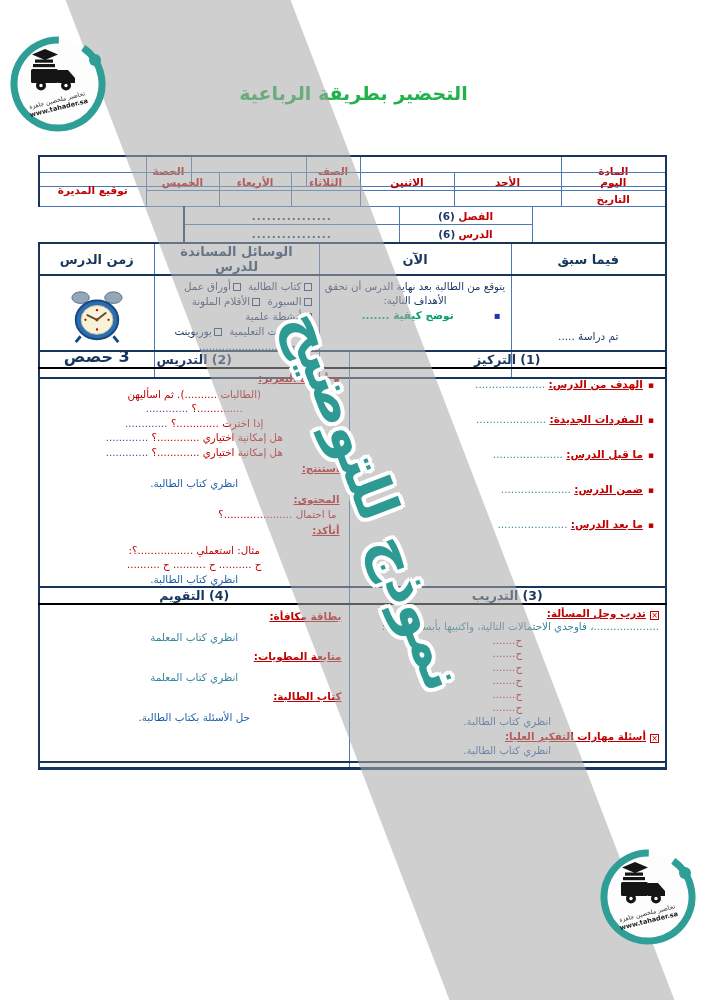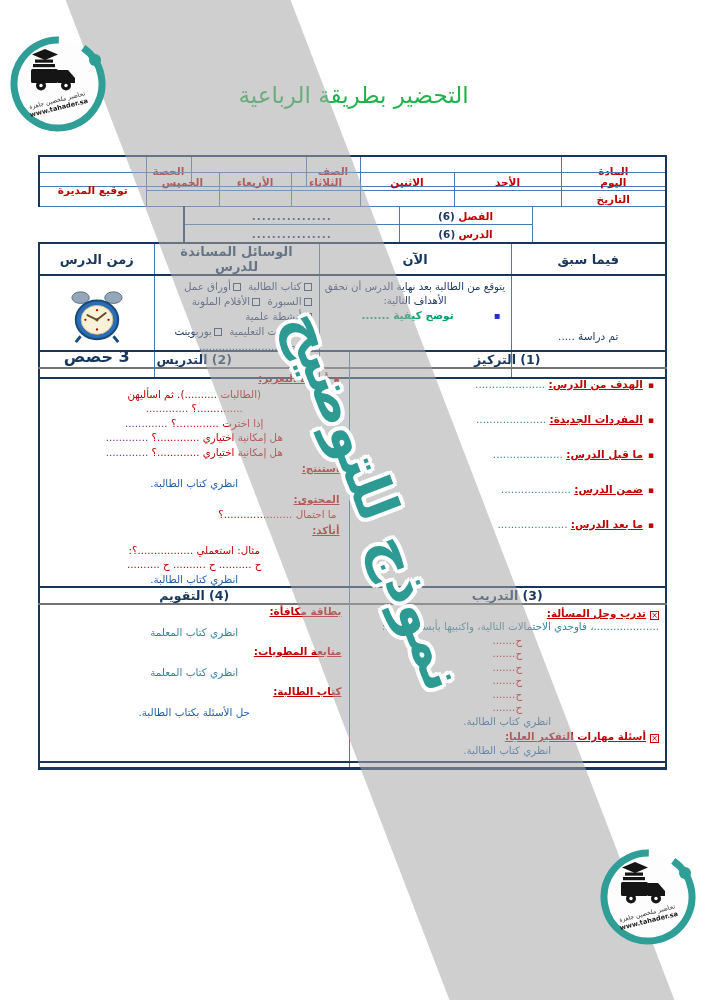--- a/index.html
+++ b/index.html
@@ -3,21 +3,21 @@
 <meta charset="utf-8">
 <style>
   * { box-sizing: border-box; margin: 0; padding: 0; }
   html,body { background:#ffffff; }
   body { font-family: "DejaVu Sans", "Liberation Sans", sans-serif; }
 
   .page { position:relative; width:707px; height:1000px; background:#fff; overflow:hidden;
           direction:rtl; margin:0 auto; }
 
   .page-title { position:absolute; top:82px; left:0; right:0; text-align:center;
-                font-size:23px; font-weight:normal; color:#21b24b; z-index:1; }
+                font-size:19px; font-weight:bold; color:#21b24b; z-index:1; }
 
   table { border-collapse:collapse; table-layout:fixed; position:absolute; z-index:1; }
   td { border:1px solid #4a7ab5; padding:0 2px; text-align:center; vertical-align:middle;
        font-size:10.5px; color:#1f3864; overflow:hidden; }
 
   .tA1 { right:40px; top:155px; width:627px; border:2px solid #17365d; border-bottom:1px solid #4a7ab5; }
   .tA1 td { height:30px; }
   .tA2 { right:40px; top:172px; width:627px; border-left:2px solid #17365d; border-right:2px solid #17365d; }
   .tA2 tr:first-child td { height:18px; }
   .tA2 tr:last-child td { height:16px; }
@@ -44,21 +44,21 @@
   .aids-flow { text-align:right; padding:3px 5px 0 3px; line-height:15px; font-size:10.3px; }
   .cb { display:inline-block; width:8px; height:8px; border:1px solid #1f3864; margin-left:2px;
         vertical-align:-1px; background:#fff; }
   .aid-item { white-space:nowrap; margin-left:4px; }
   .other-line { text-align:right; padding:1px 6px 0 0; font-size:10.3px; }
 
   .time-cell { text-align:center; }
   .time-label { font-weight:bold; font-size:16px; color:#17365d; margin-top:1px; }
 
   .chdr { font-weight:bold; font-size:12.5px; color:#17365d; height:16px;
-          border-top:2px solid #17365d; border-bottom:2px solid #737373; }
+          border-top:2px solid #17365d; border-bottom:2px solid #000000; }
   .c-top { height:211px; }
   .c-bot { height:164px; }
 
   .sq::before { content:"▪"; color:#c00000; font-size:9px; margin-left:5px; }
   .rlabel { color:#c00000; font-weight:bold; text-decoration:underline; }
   .teal { color:#31849b; }
   .blue { color:#1f5fa9; }
   .red  { color:#c00000; }
   .purple { color:#7030a0; }
 
@@ -76,21 +76,21 @@
           font-size:8px; line-height:8px; text-align:center; margin-left:4px; vertical-align:-1px; }
   .xbox::before { content:"×"; }
 
   .s3 > div { line-height:13px; font-size:10.3px; }
   .s3h { text-align:right; padding-right:4px; margin-top:2px; }
   .s3intro { text-align:right; padding:0 4px; font-size:10px; }
   .s3l { text-align:center; letter-spacing:1px; margin-top:0.5px; }
   .s3note { text-align:center; margin-top:1px; }
 
   .s4 > div { line-height:13px; font-size:10.4px; }
-  .s4label { text-align:right; padding-right:5px; }
+  .s4label { text-align:right; padding-right:5px; margin-top:5px; }
   .s4val { text-align:center; margin:8px 0 6px 0; }
 
   .band { position:absolute; left:265px; top:-300px; width:210px; height:1600px;
           background:rgba(168,168,168,0.55); transform:rotate(-21deg); z-index:3; pointer-events:none; }
 
   .wmark { position:absolute; left:155px; top:468px; width:440px; text-align:center; white-space:nowrap;
            font-size:56px; font-weight:bold; color:#2d9b94; letter-spacing:1px;
            transform:rotate(69deg); z-index:4; pointer-events:none;
            text-shadow:-3px -3px 0 #fff, 3px -3px 0 #fff, -3px 3px 0 #fff, 3px 3px 0 #fff,
                         0 -4px 0 #fff, 0 4px 0 #fff, -4px 0 0 #fff, 4px 0 0 #fff; }

